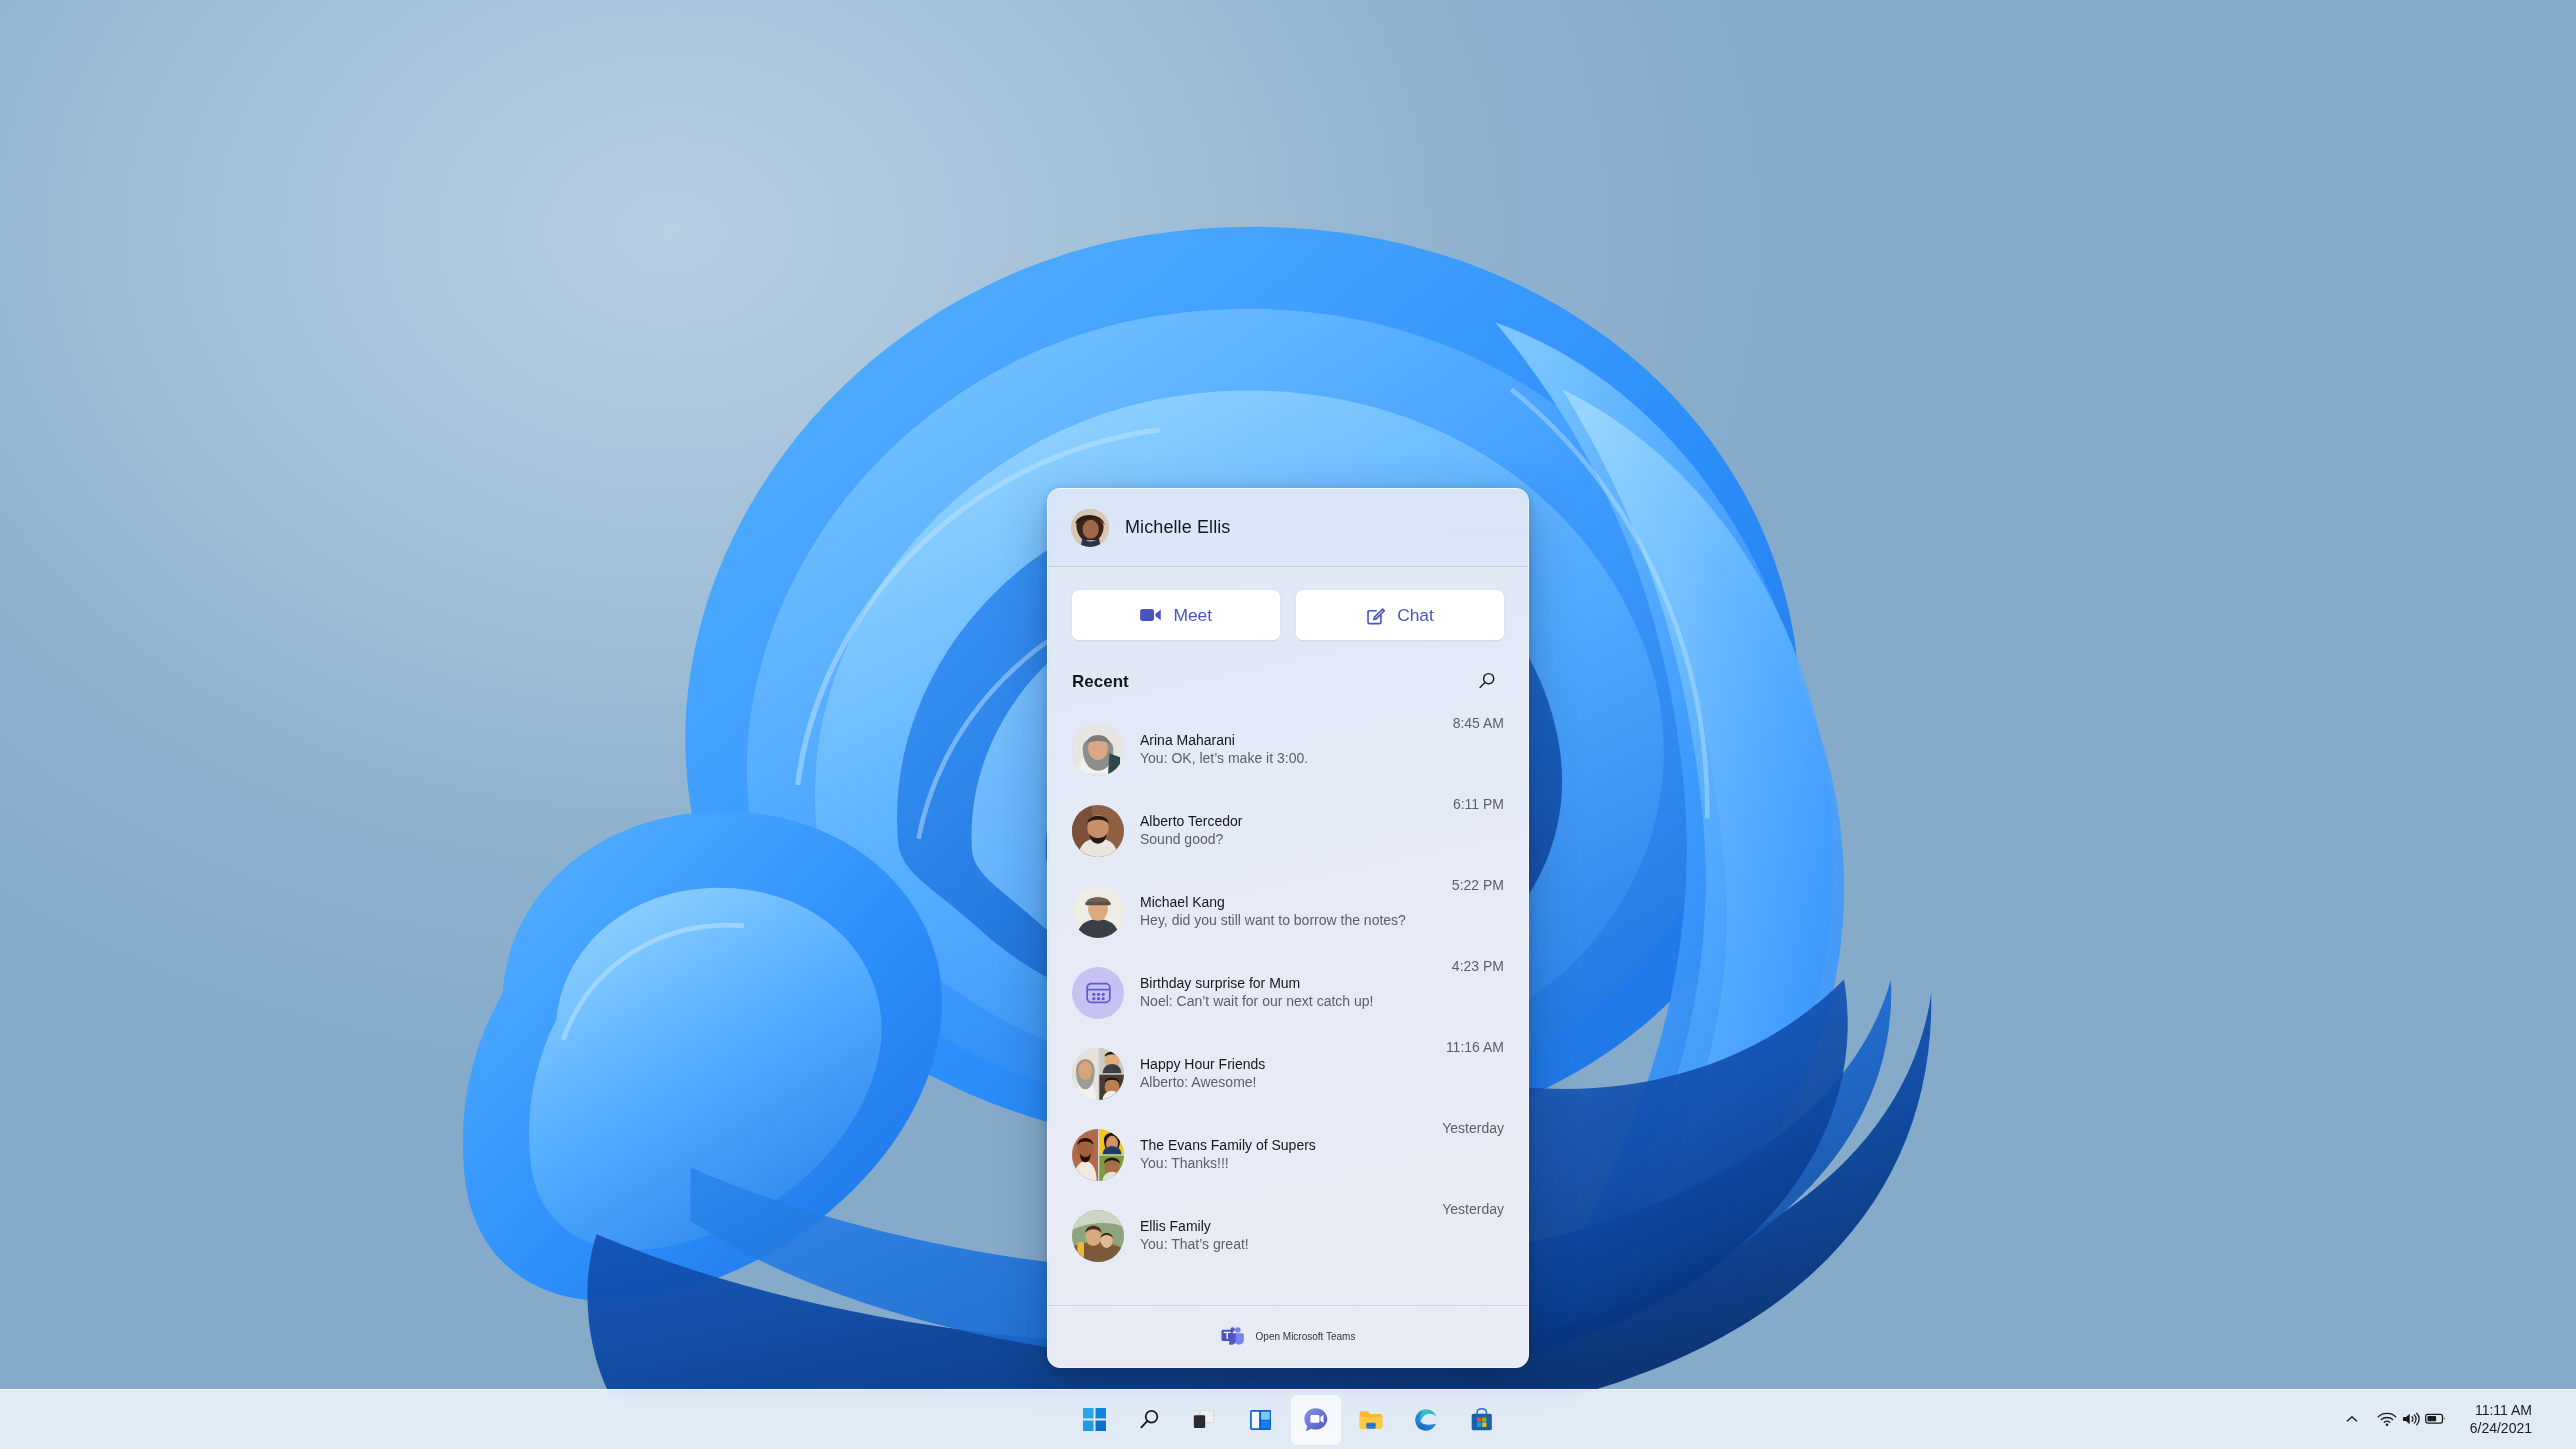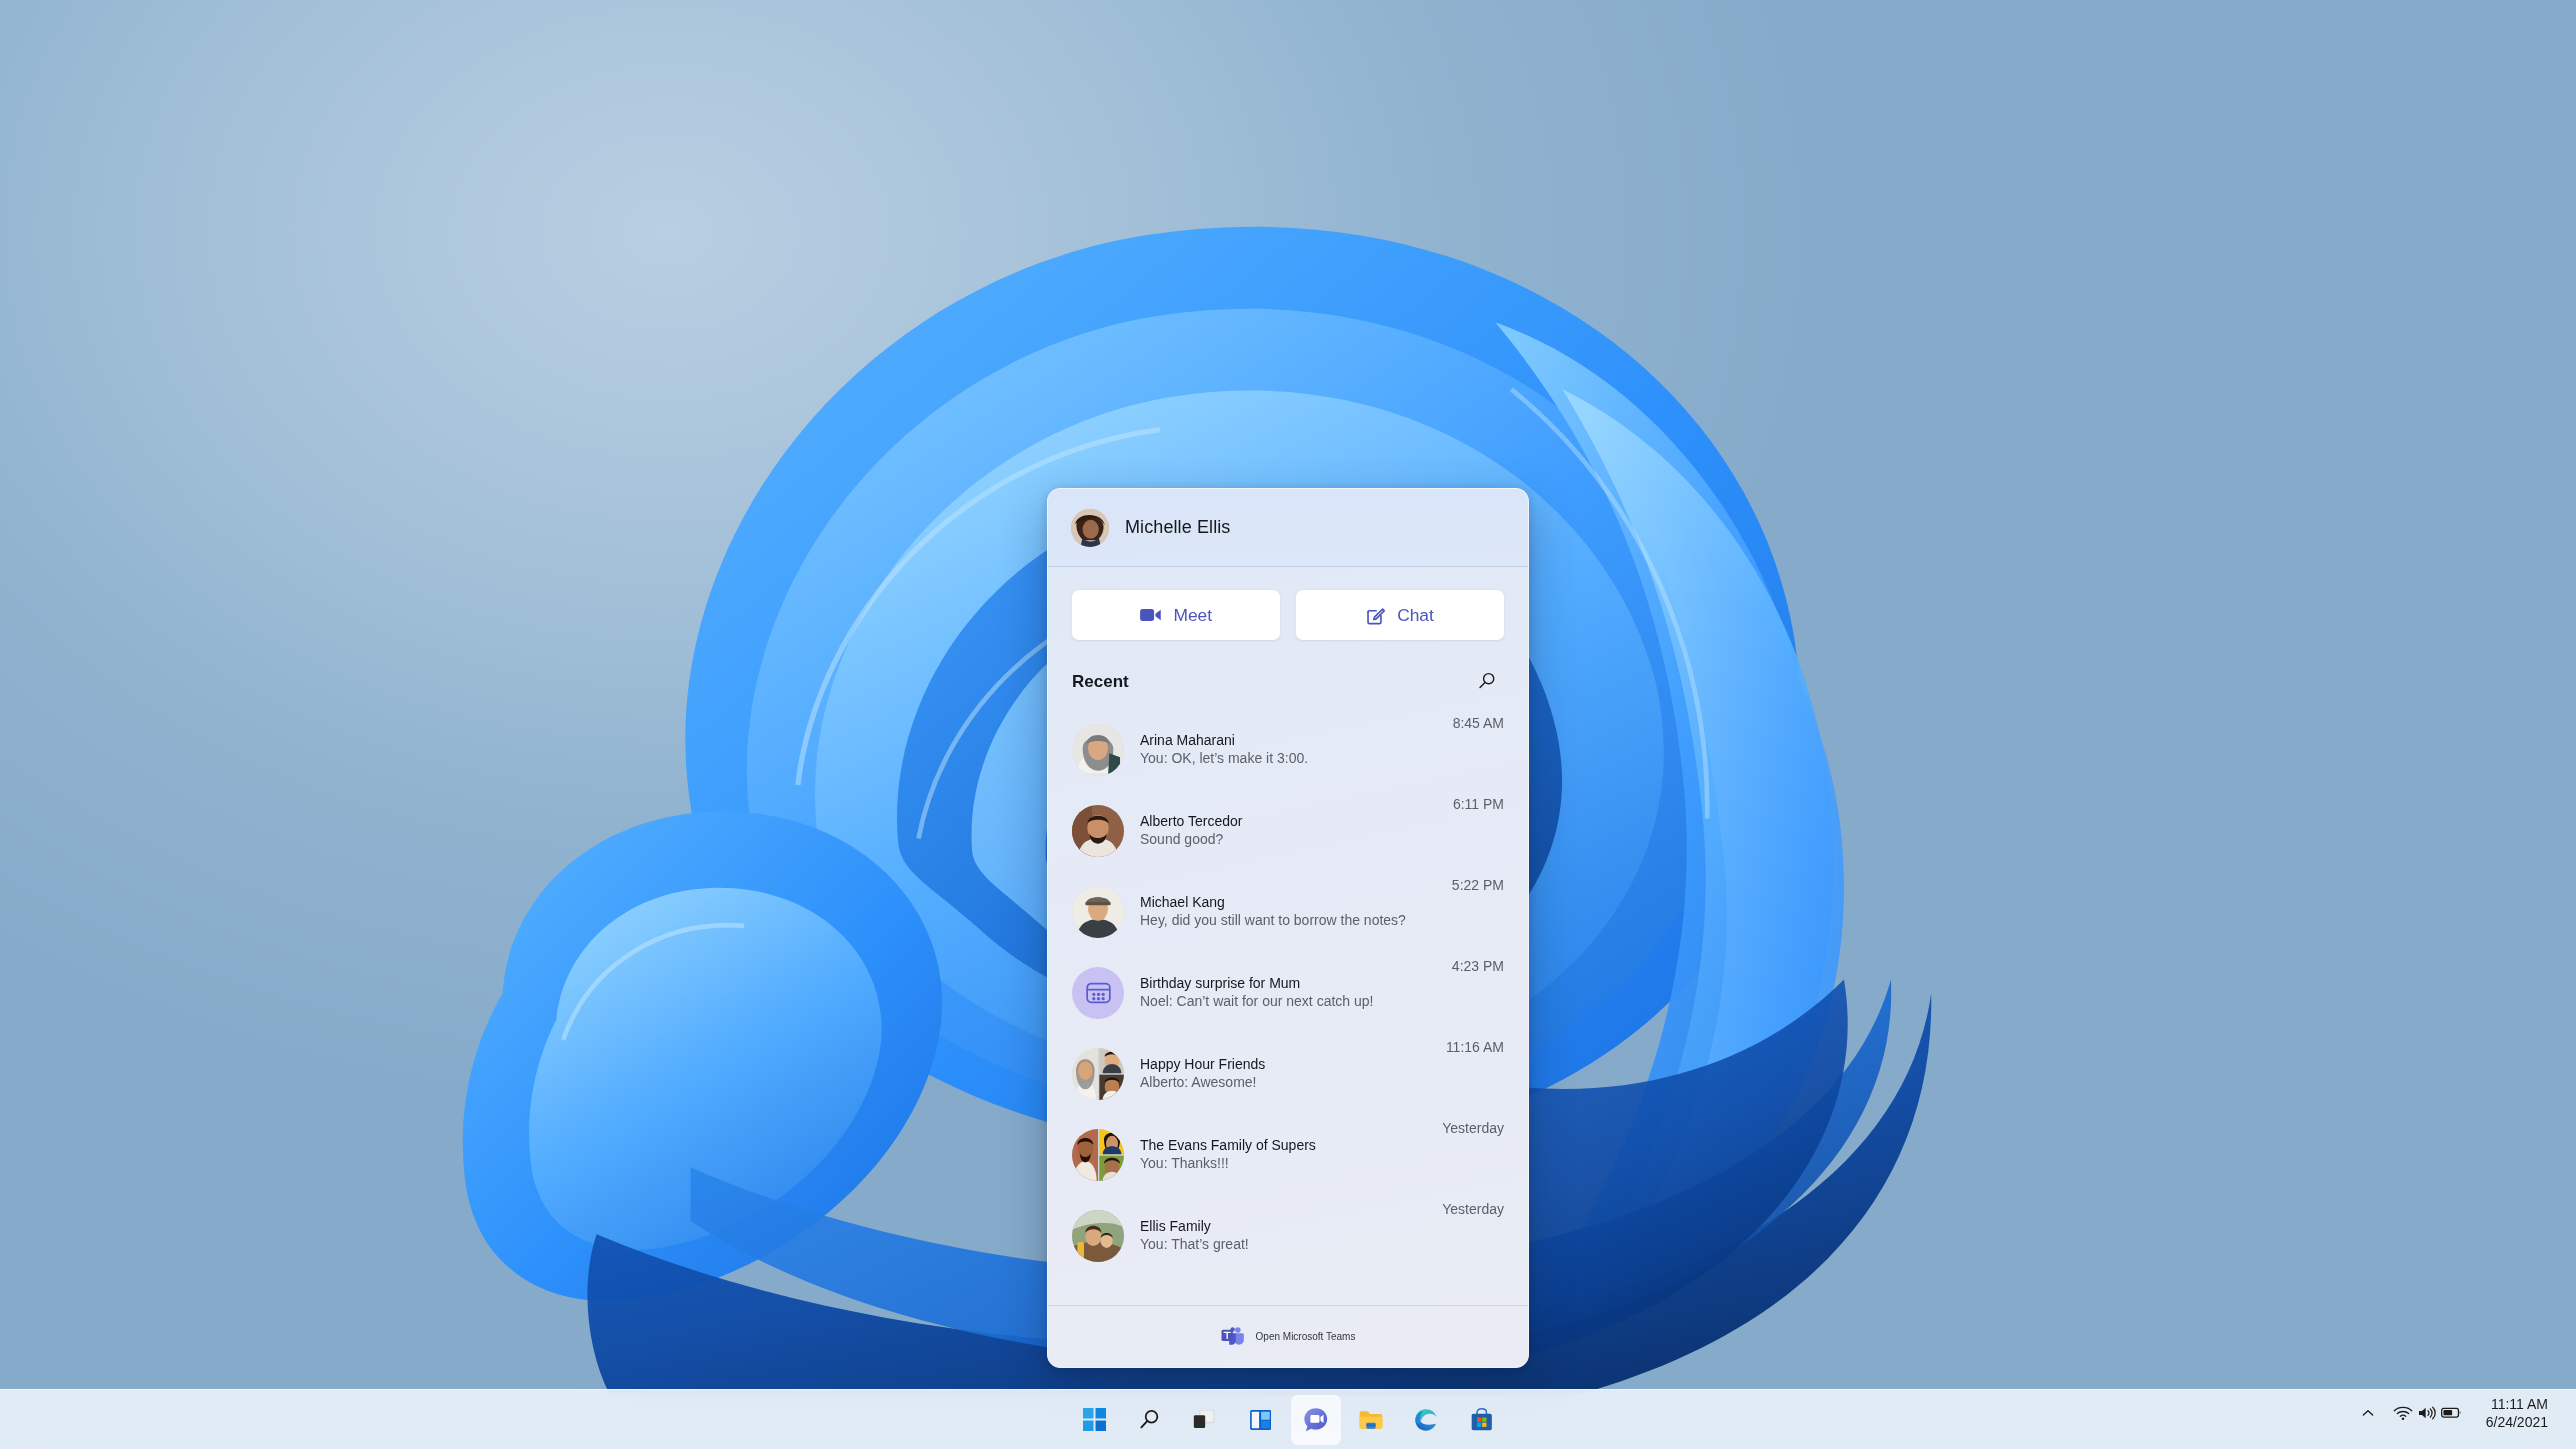--- a/index.html
+++ b/index.html
@@ -38,22 +38,22 @@
   .tb-btn {
     width: 50px; height: 50px;
     display: flex; align-items: center; justify-content: center;
     border-radius: 6.7px; cursor: pointer; position: relative;
   }
   .tb-btn.active { background: rgba(255,255,255,0.72); }
   .tb-btn svg { display: block; }
 
   #tray {
     position: absolute; right: 0; top: 0; bottom: 0;
-    display: flex; align-items: flex-start; gap: 0;
-    padding-right: 16px;
+    display: flex; align-items: center; gap: 0;
+    padding-right: 32px;
   }
   .tray-ico {
     width: 32px; height: 48px;
     display: flex; align-items: center; justify-content: center;
     cursor: pointer; color: #1b1b1b;
   }
   #tray-group {
     display:flex; align-items:center; gap: 4px;
     padding: 0 9.4px; height: 48px; border-radius: 4px; cursor: pointer;
   }

